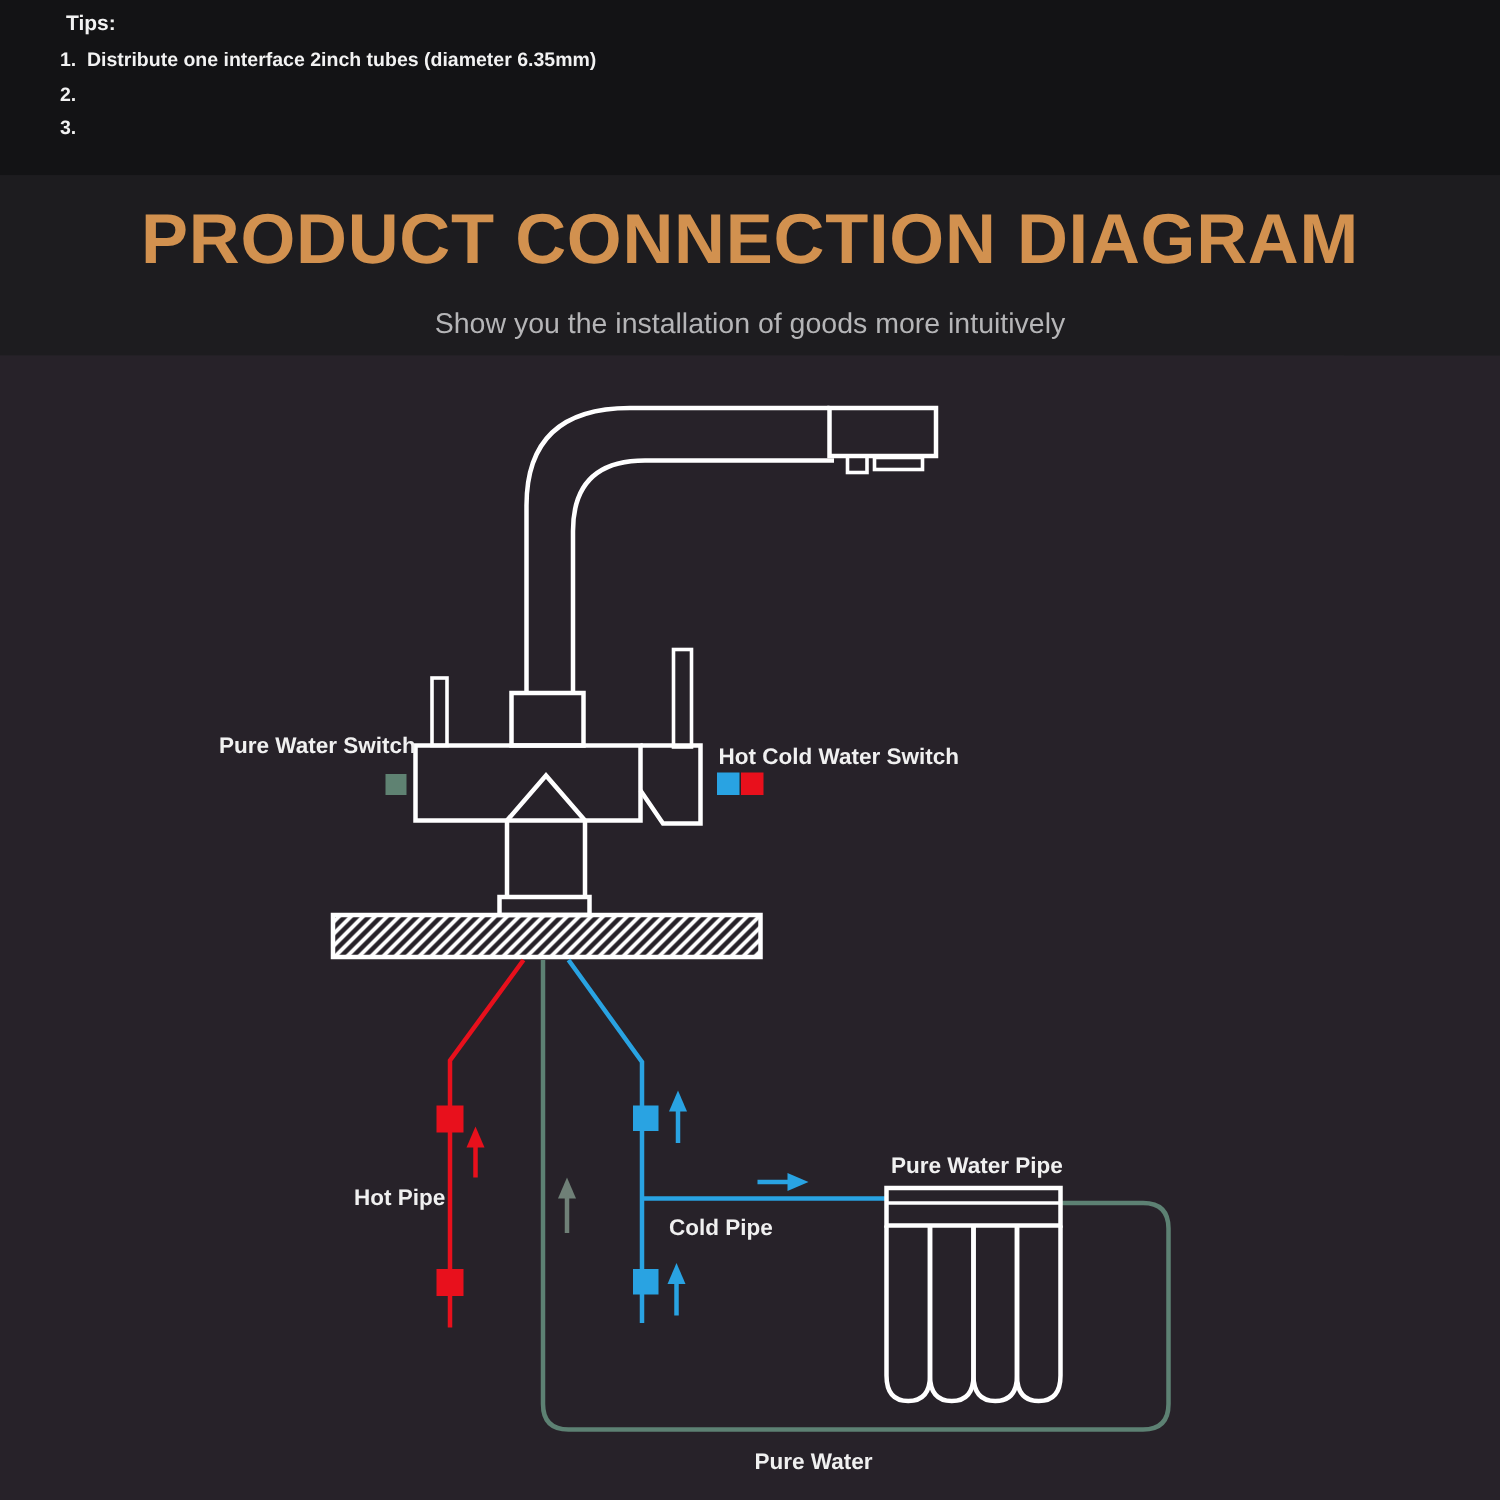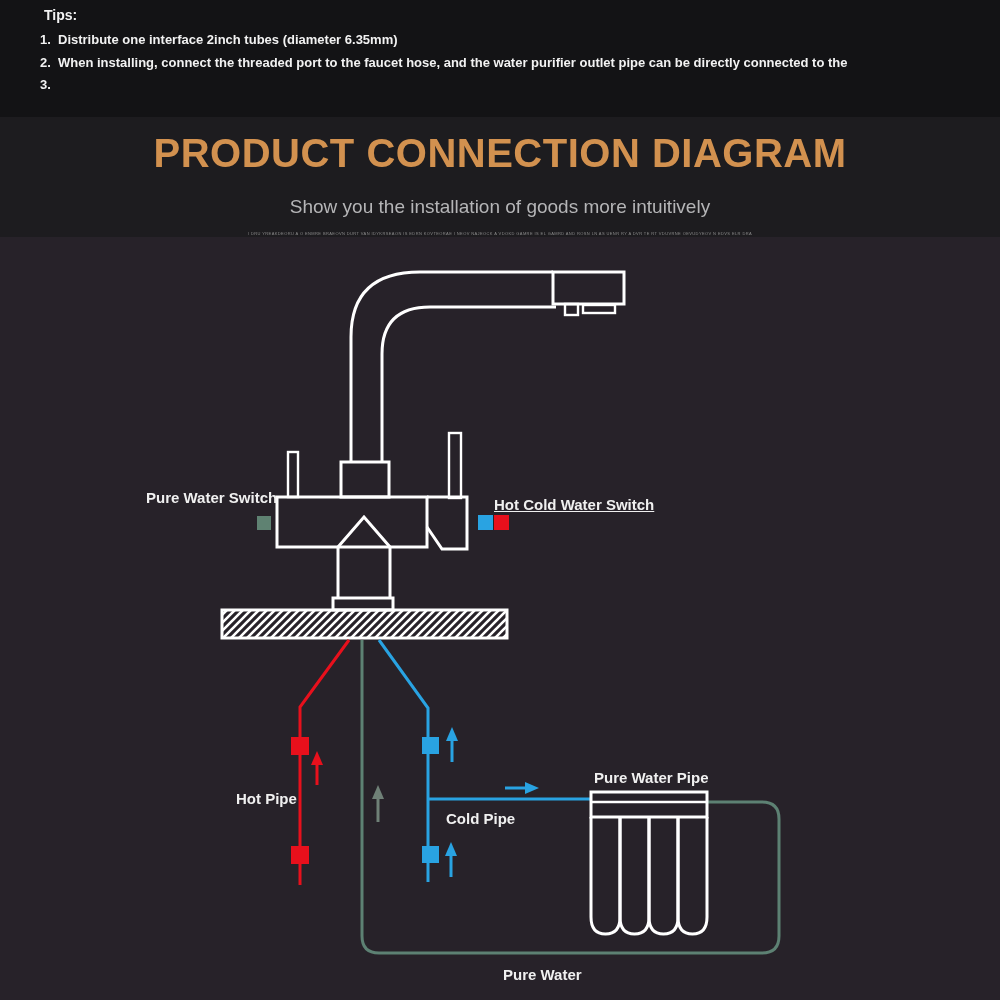--- a/index.html
+++ b/index.html
@@ -9,21 +9,21 @@
   
   .sec-tips{position:absolute;left:0;top:0;width:1000px;height:117px;background:#131315;color:#f2f2f2;padding-left:16px;}
   .tips-heading{margin:7px 0 8px 28px;font-size:14px;font-weight:700;}
   .tips-list{margin:0 0 0 24px;}
   .tip-item{display:flex;margin-bottom:5px;font-size:13px;font-weight:600;line-height:17.5px;}
   .tip-num{flex:0 0 18px;white-space:nowrap;}
   .tip-lines div{white-space:nowrap;}
 
   
   .sec-title{position:absolute;left:0;top:117px;width:1000px;height:120px;background:#1d1c1f;text-align:center;}
-  .big-title{margin:0;padding-top:14px;font-size:40px;font-weight:700;letter-spacing:.5px;color:var(--c-title-orange,#d2914f);}
+  .big-title{margin:0;padding-top:14px;font-size:47px;font-weight:700;letter-spacing:.5px;color:var(--c-title-orange,#d2914f);}
   .subtitle{margin-top:20px;font-size:19px;font-weight:400;color:#b5b5b7;}
   .fineprint{margin-top:13px;font-size:4px;line-height:5px;color:#8a8a8a;letter-spacing:.4px;}
 
   
   .sec-diagram{position:absolute;left:0;top:237px;width:896px;height:763px;background:#272229;}
   .sec-diagram svg{position:absolute;left:0;top:0;}
 
   .w3{stroke:#fff;stroke-width:3;fill:none;}
   .w2{stroke:#fff;stroke-width:2.4;fill:none;}
   .red-line{stroke:var(--c-hot-red,#e8101c);stroke-width:3;fill:none;}
@@ -50,21 +50,20 @@
     <div class="tips-list">
       <div class="tip-item">
         <div class="tip-num">1.</div>
         <div class="tip-lines">
             <div>Distribute one interface 2inch tubes (diameter 6.35mm)</div>
           </div>
       </div>
       <div class="tip-item">
         <div class="tip-num">2.</div>
         <div class="tip-lines">
-          <div>When installing, connect the threaded port to the faucet hose, and the water purifier outlet pipe can be directly connected to the</div>
         </div>
       </div>
       <div class="tip-item">
         <div class="tip-num">3.</div>
       </div>
     </div>
   </div>
 
   <div class="sec-title">
     <h1 class="big-title">PRODUCT CONNECTION DIAGRAM</h1>
@@ -140,21 +139,21 @@
         <path class="w3" d="M 591 580 L 591 680 Q 591 697 605.5 697 Q 620 697 620 680 L 620 580"></path>
         <path class="w3" d="M 620 580 L 620 680 Q 620 697 634.5 697 Q 649 697 649 680 L 649 580"></path>
         <path class="w3" d="M 649 580 L 649 680 Q 649 697 663.5 697 Q 678 697 678 680 L 678 580"></path>
         <path class="w3" d="M 678 580 L 678 680 Q 678 697 692.5 697 Q 707 697 707 680 L 707 580"></path>
       </g>
     </svg>
 
     <div class="dlabel" style="left:146px;top:252px;">Pure Water Switch</div>
     <div class="swatch sw-green" style="left:257px;top:279px;"></div>
 
-    <div class="dlabel" style="left:494px;top:259px;text-decoration:underline;">Hot Cold Water Switch</div>
+    <div class="dlabel" style="left:479px;top:259px;">Hot Cold Water Switch</div>
     <div class="swatch sw-blue" style="left:478px;top:278px;"></div>
     <div class="swatch sw-red" style="left:494px;top:278px;"></div>
 
     <div class="dlabel" style="left:236px;top:553px;">Hot Pipe</div>
     <div class="dlabel" style="left:446px;top:573px;">Cold Pipe</div>
     <div class="dlabel" style="left:594px;top:532px;">Pure Water Pipe</div>
     <div class="dlabel" style="left:503px;top:729px;">Pure Water</div>
   </div>
 </div>
 

